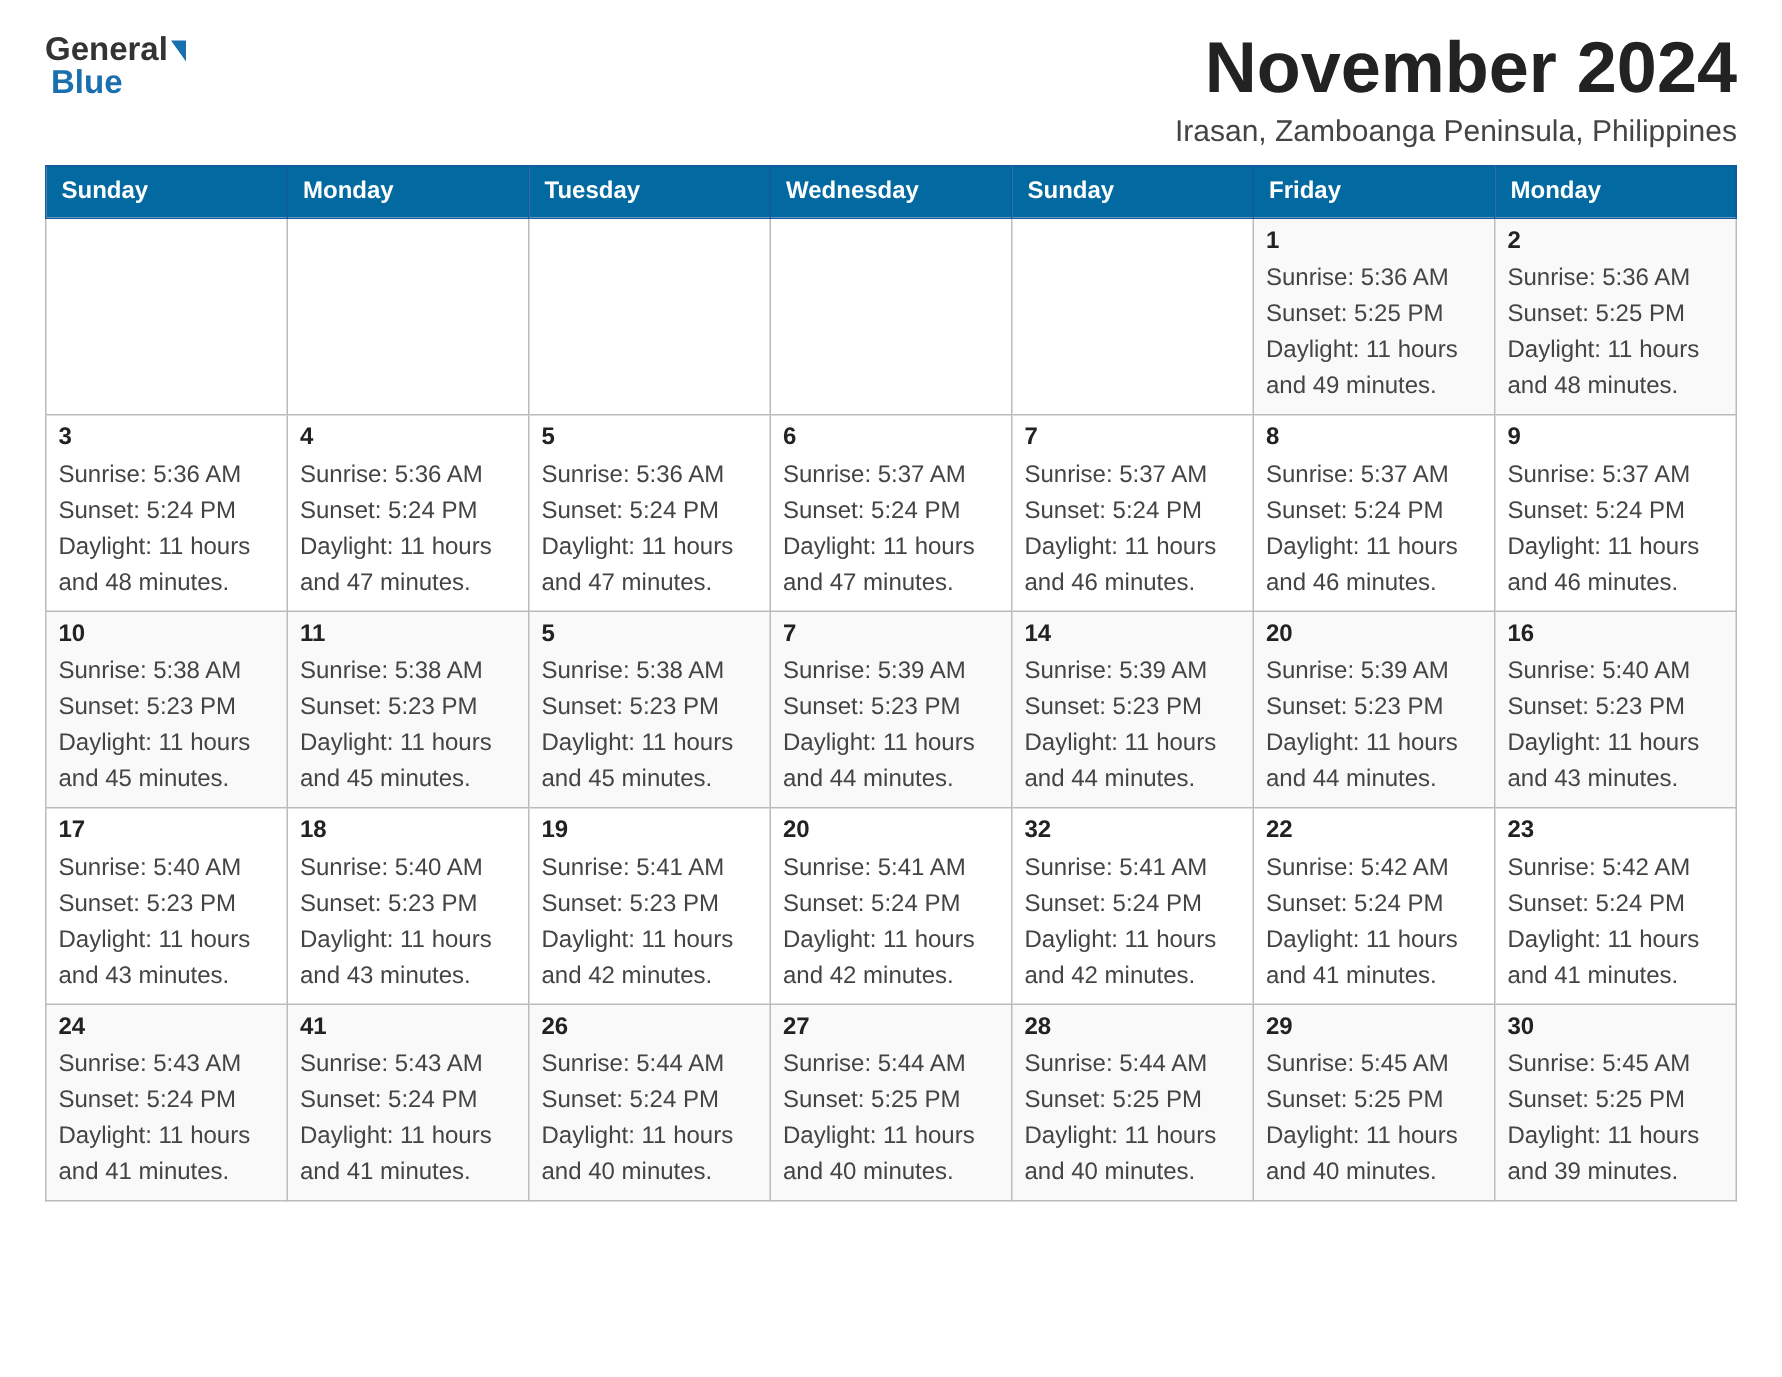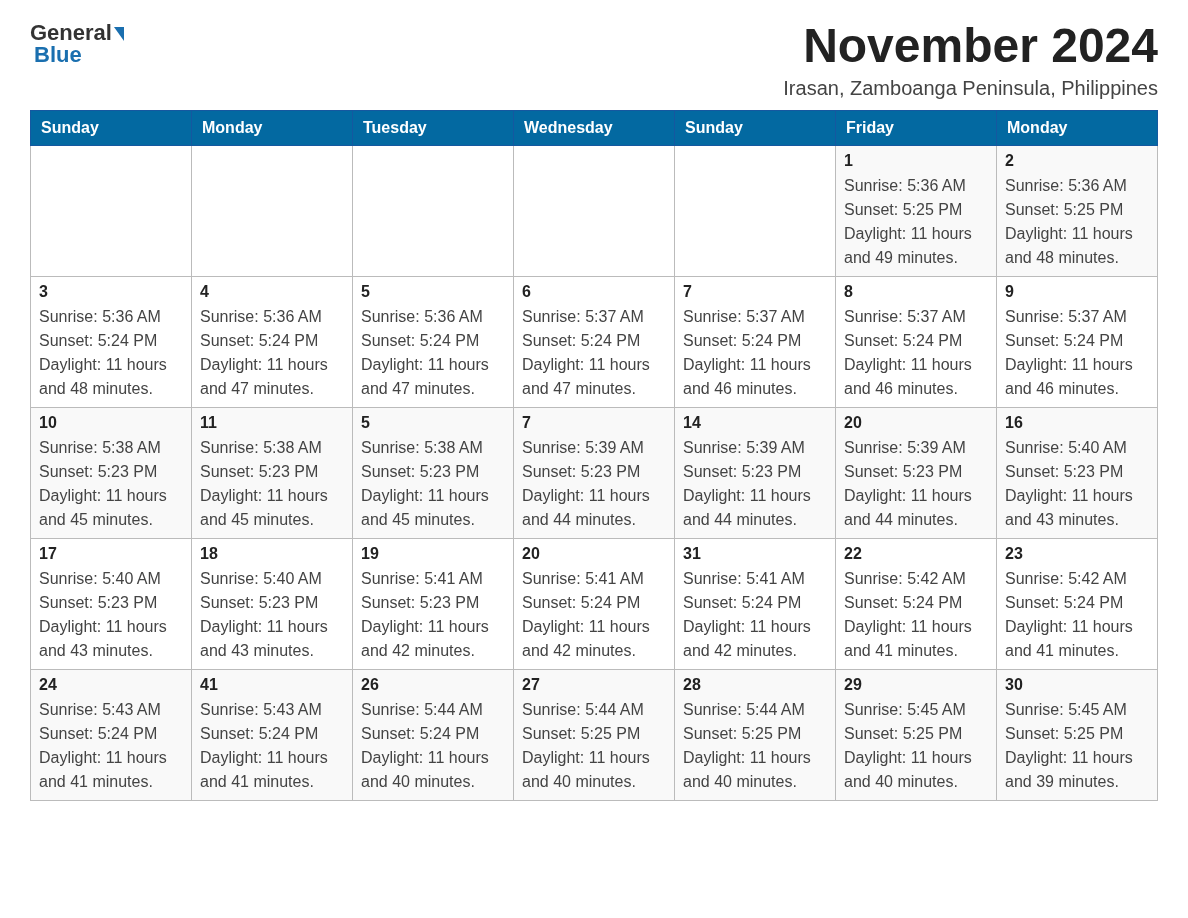--- a/index.html
+++ b/index.html
@@ -216,21 +216,21 @@
         </td>
         <td>
           <div class="day-number">19</div>
           <div class="day-info">Sunrise: 5:41 AM<br>Sunset: 5:23 PM<br>Daylight: 11 hours and 42 minutes.</div>
         </td>
         <td>
           <div class="day-number">20</div>
           <div class="day-info">Sunrise: 5:41 AM<br>Sunset: 5:24 PM<br>Daylight: 11 hours and 42 minutes.</div>
         </td>
         <td>
-          <div class="day-number">31</div>
+          <div class="day-number">32</div>
           <div class="day-info">Sunrise: 5:41 AM<br>Sunset: 5:24 PM<br>Daylight: 11 hours and 42 minutes.</div>
         </td>
         <td>
           <div class="day-number">22</div>
           <div class="day-info">Sunrise: 5:42 AM<br>Sunset: 5:24 PM<br>Daylight: 11 hours and 41 minutes.</div>
         </td>
         <td>
           <div class="day-number">23</div>
           <div class="day-info">Sunrise: 5:42 AM<br>Sunset: 5:24 PM<br>Daylight: 11 hours and 41 minutes.</div>
         </td>

